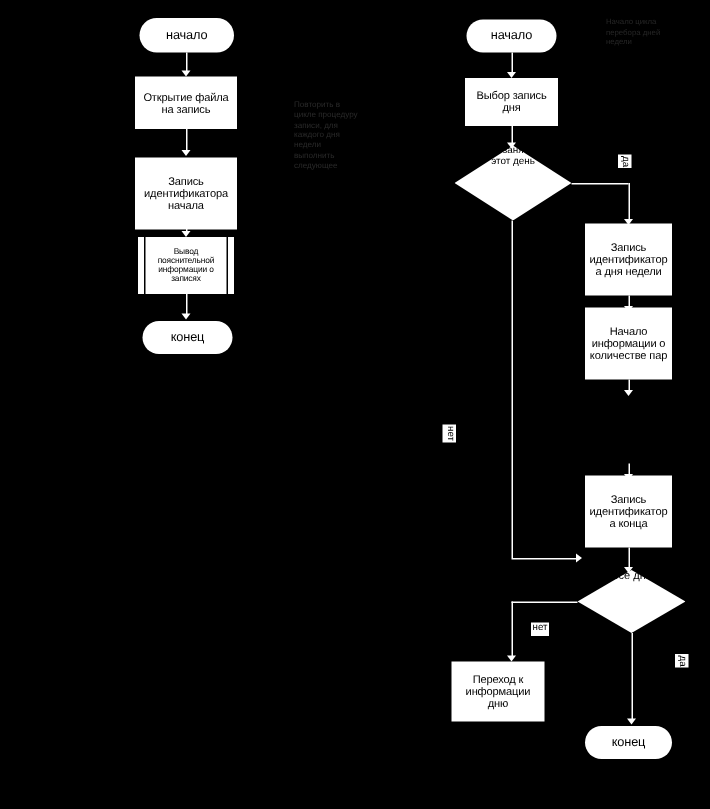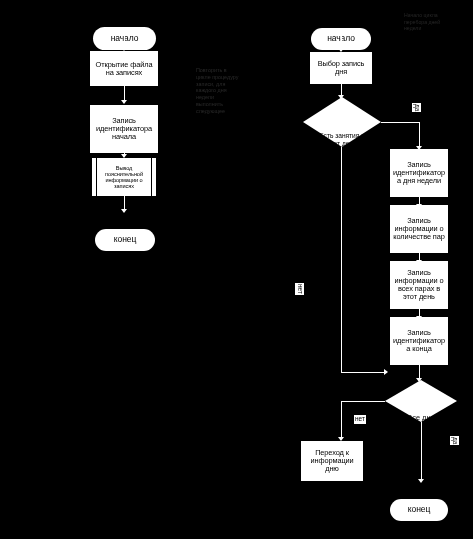--- a/index.html
+++ b/index.html
@@ -28,21 +28,20 @@
     text-align: center;
     line-height: 1.08;
     letter-spacing: -0.1px;
     word-break: break-word;
     overflow: hidden;
   }
 
   .terminator {
     border-radius: 999px;
     font-size: 8.5px;
-    margin-top: 15px;
   }
 
   .process {
     font-size: 7.4px;
     padding: 2px 3px;
   }
 
   
   .predefined {
     font-size: 5.6px;
@@ -55,21 +54,21 @@
     width: 1px;
     background: #000000;
   }
   .predefined .rail.l { left: 4px; }
   .predefined .rail.r { right: 4px; }
 
   
   .decision {
     position: absolute;
     display: flex;
-    align-items: flex-end;
+    align-items: flex-start;
     justify-content: center;
   }
   .decision .dshape {
     position: absolute;
     inset: 0;
     background: #ffffff;
     -webkit-clip-path: polygon(50% 0, 100% 50%, 50% 100%, 0 50%);
     clip-path: polygon(50% 0, 100% 50%, 50% 100%, 0 50%);
   }
   .decision .dtext {
@@ -138,21 +137,21 @@
 </head>
 <body>
 
 <div id="canvas">
 
   <div class="node terminator" style="left:93px; top:12px; width:63px; height:23px;">начало</div>
 
   <div class="ln v" style="left:124px; top:35px; height:13px;"></div>
   <div class="arrow down" style="left:121px; top:47px;"></div>
 
-  <div class="node process" style="left:90px; top:51px; width:68px; height:35px;">Открытие файла на записях</div>
+  <div class="node process" style="left:90px; top:51px; width:68px; height:35px;">Открытие файла на запись</div>
 
   <div class="ln v" style="left:124px; top:86px; height:15px;"></div>
   <div class="arrow down" style="left:121px; top:100px;"></div>
 
   <div class="node process" style="left:90px; top:105px; width:68px; height:48px;">Запись идентификатора начала</div>
 
   <div class="ln v" style="left:124px; top:140px; height:15px;"></div>
   <div class="arrow down" style="left:121px; top:154px;"></div>
 
   <div class="node process predefined" style="left:92px; top:158px; width:64px; height:38px;">
@@ -195,26 +194,25 @@
   <div class="ln h" style="left:341px; top:372px; width:44px;"></div>
   <div class="arrow right" style="left:384px; top:369px;"></div>
 
   <div class="edge-label vert" style="left:295px; top:283px;">нет</div>
 
   <div class="node process" style="left:390px; top:149px; width:58px; height:48px;">Запись идентификатора дня недели</div>
 
   <div class="ln v" style="left:419px; top:197px; height:9px;"></div>
   <div class="arrow down" style="left:416px; top:204px;"></div>
 
-  <div class="node process" style="left:390px; top:205px; width:58px; height:48px;">Запись информации о количестве пар</div>
+  <div class="node process" style="left:390px; top:205px; width:58px; height:48px;">Начало информации о количестве пар</div>
 
   <div class="ln v" style="left:419px; top:253px; height:9px;"></div>
   <div class="arrow down" style="left:416px; top:260px;"></div>
 
-  <div class="node process" style="left:390px; top:261px; width:58px; height:48px;">Запись информации о всех парах в этот день</div>
 
   <div class="ln v" style="left:419px; top:309px; height:9px;"></div>
   <div class="arrow down" style="left:416px; top:316px;"></div>
 
   <div class="node process" style="left:390px; top:317px; width:58px; height:48px;">Запись идентификатора конца</div>
 
   <div class="ln v" style="left:419px; top:365px; height:14px;"></div>
   <div class="arrow down" style="left:416px; top:378px;"></div>
 
   <div class="decision wide" style="left:385px; top:380px; width:72px; height:42px;">

